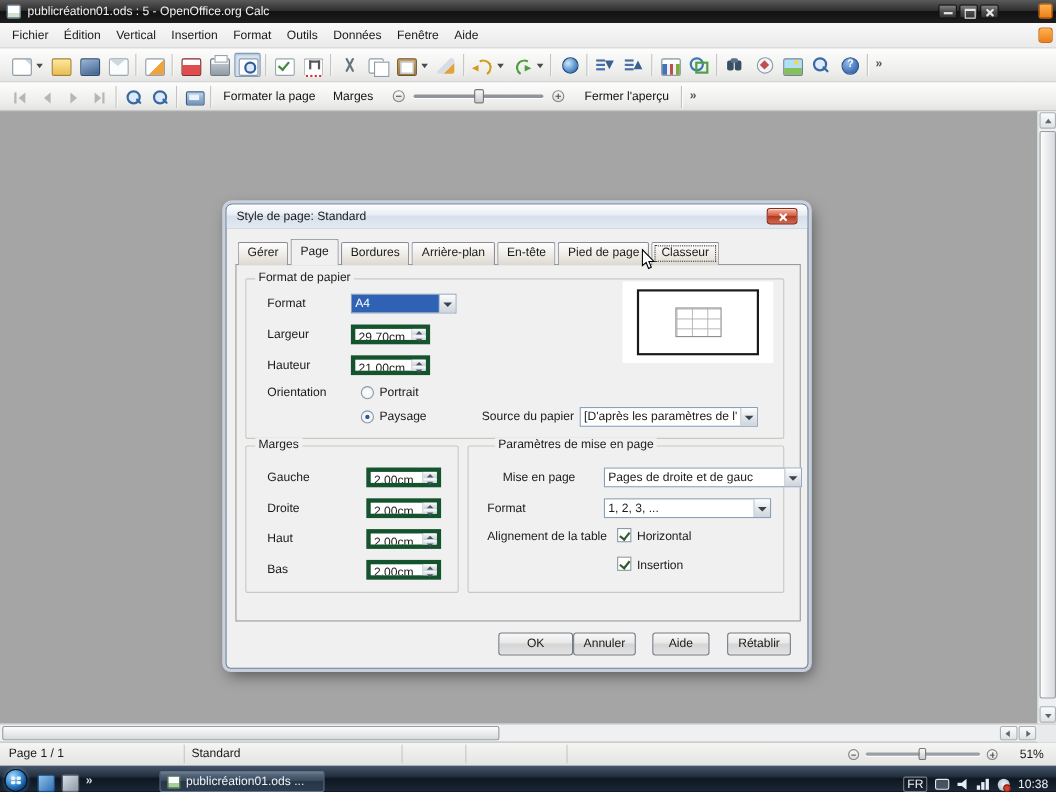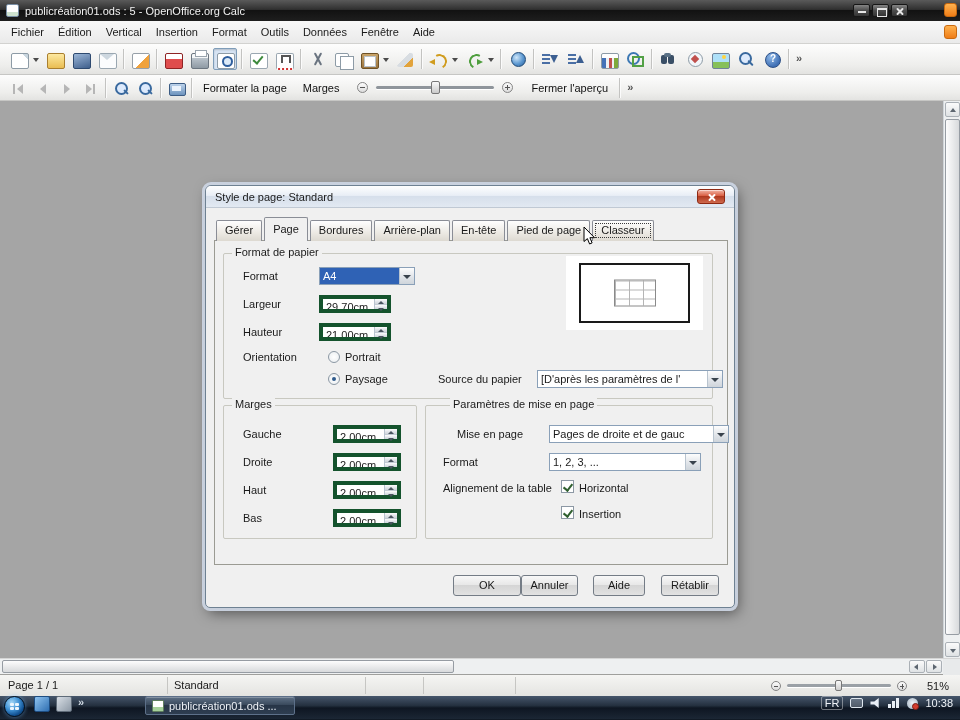--- a/index.html
+++ b/index.html
@@ -171,21 +171,21 @@
 .sb-cell{height:17px;line-height:17px;padding:0 6px;border-right:1px solid #c6c6c3;white-space:nowrap;overflow:hidden}
 .sb-zoomwrap{margin-left:auto;display:flex;align-items:center;gap:6px;padding-right:5px}
 .sb-circle{width:10px;height:10px;border:1px solid #858585;border-radius:50%;background:linear-gradient(#fcfcfc,#dcdcdc);position:relative}
 .sb-circle::after{content:"";position:absolute;left:2px;top:4px;width:4px;height:1px;background:#555}
 .sb-circle.plus::before{content:"";position:absolute;left:4px;top:2px;width:1px;height:5px;background:#555}
 .sb-track{width:104px;height:3px;background:#9aa0a6;border-radius:2px;position:relative;box-shadow:0 1px 0 #fff}
 .sb-handle{position:absolute;left:48px;top:-4px;width:7px;height:11px;background:linear-gradient(#fafafa,#cdcdcd);border:1px solid #777;border-radius:2px}
 .sb-pct{width:40px;text-align:right;padding-right:4px}
 
 
-.taskbar{height:24px;background:linear-gradient(180deg,#46566b,#24303f 40%,#0e1622 50%,#1b2634 95%,#0a111b);display:flex;align-items:flex-start;color:#eef2f7}
+.taskbar{height:24px;background:linear-gradient(180deg,#46566b,#24303f 40%,#0e1622 50%,#1b2634 95%,#0a111b);display:flex;align-items:flex-end;color:#eef2f7}
 .start-orb{width:21px;height:21px;margin:0 6px 0 4px;border-radius:50%;background:radial-gradient(circle at 35% 30%,#a5d8f7,#4193d6 40%,#115091 70%,#07294e);border:1px solid #051525;position:relative;box-shadow:0 0 4px rgba(120,190,255,.55);flex:0 0 auto}
 .start-orb::after{content:"";position:absolute;left:5px;top:6px;width:4px;height:3px;background:#eaf5fd;border-radius:1px;box-shadow:5px 0 0 #eaf5fd,0 4px 0 #eaf5fd,5px 4px 0 #eaf5fd}
 .ql-icon{width:16px;height:16px;margin:0 3px;border-radius:2px;flex:0 0 auto}
 .ql1{background:linear-gradient(135deg,#8fc3ef,#2f6fb2);border:1px solid #1d4d82}
 .ql2{background:linear-gradient(135deg,#d8dee5,#8d99a6);border:1px solid #5f6b78}
 .ql-chevron{position:relative;width:12px;height:16px;margin:0 3px;flex:0 0 auto}
 .ql-chevron::after{content:"»";position:absolute;left:0;top:0;color:#cfd8e2;font-weight:bold}
 .task-btn{margin-left:52px;width:150px;height:19px;border:1px solid #5d7089;border-radius:2px;background:linear-gradient(#5f7186,#3a4a5d 45%,#273547 50%,#2e3d50);display:flex;align-items:center;gap:5px;padding:0 6px;box-shadow:inset 0 1px 0 rgba(255,255,255,.25);flex:0 0 auto}
 .task-ic{width:12px;height:12px;background:linear-gradient(180deg,#fff 55%,#a5d09a 55%);border:1px solid #5f7f5f;border-radius:1px;flex:0 0 auto}
 .task-label{white-space:nowrap;overflow:hidden}
@@ -349,21 +349,21 @@
           <span class="radio checked" style="left:104px;top:119px" data-name="landscape-radio"></span>
           <span class="flabel" style="left:121px;top:119px" data-name="landscape-radio-label">Paysage</span>
 
           <div class="paper" data-name="paper-preview">
             <div class="paper-page" data-name="paper-page">
               <div class="paper-grid" data-name="table-grid-icon"></div>
             </div>
           </div>
 
           <span class="flabel" style="left:214px;top:119px" data-name="paper-source-label">Source du papier</span>
-          <div class="combo" style="left:313px;top:116px;width:186px" data-name="paper-source-combobox">
+          <div class="combo" style="left:303px;top:116px;width:162px" data-name="paper-source-combobox">
             <span class="combo-text" data-name="paper-source-value">[D'après les paramètres de l'</span>
             <span class="combo-btn" data-name="chevron-down-icon"></span>
           </div>
         </div>
 
         <div class="group" style="left:8px;top:164px;width:194px;height:134px" data-name="margins-group">
           <span class="group-label" style="left:8px;top:-8px" data-name="group-label">Marges</span>
 
           <span class="flabel" style="left:19px;top:22px" data-name="margin-left-label">Gauche</span>
           <div class="spin" style="left:109px;top:19px;width:68px" data-name="margin-left-field">

